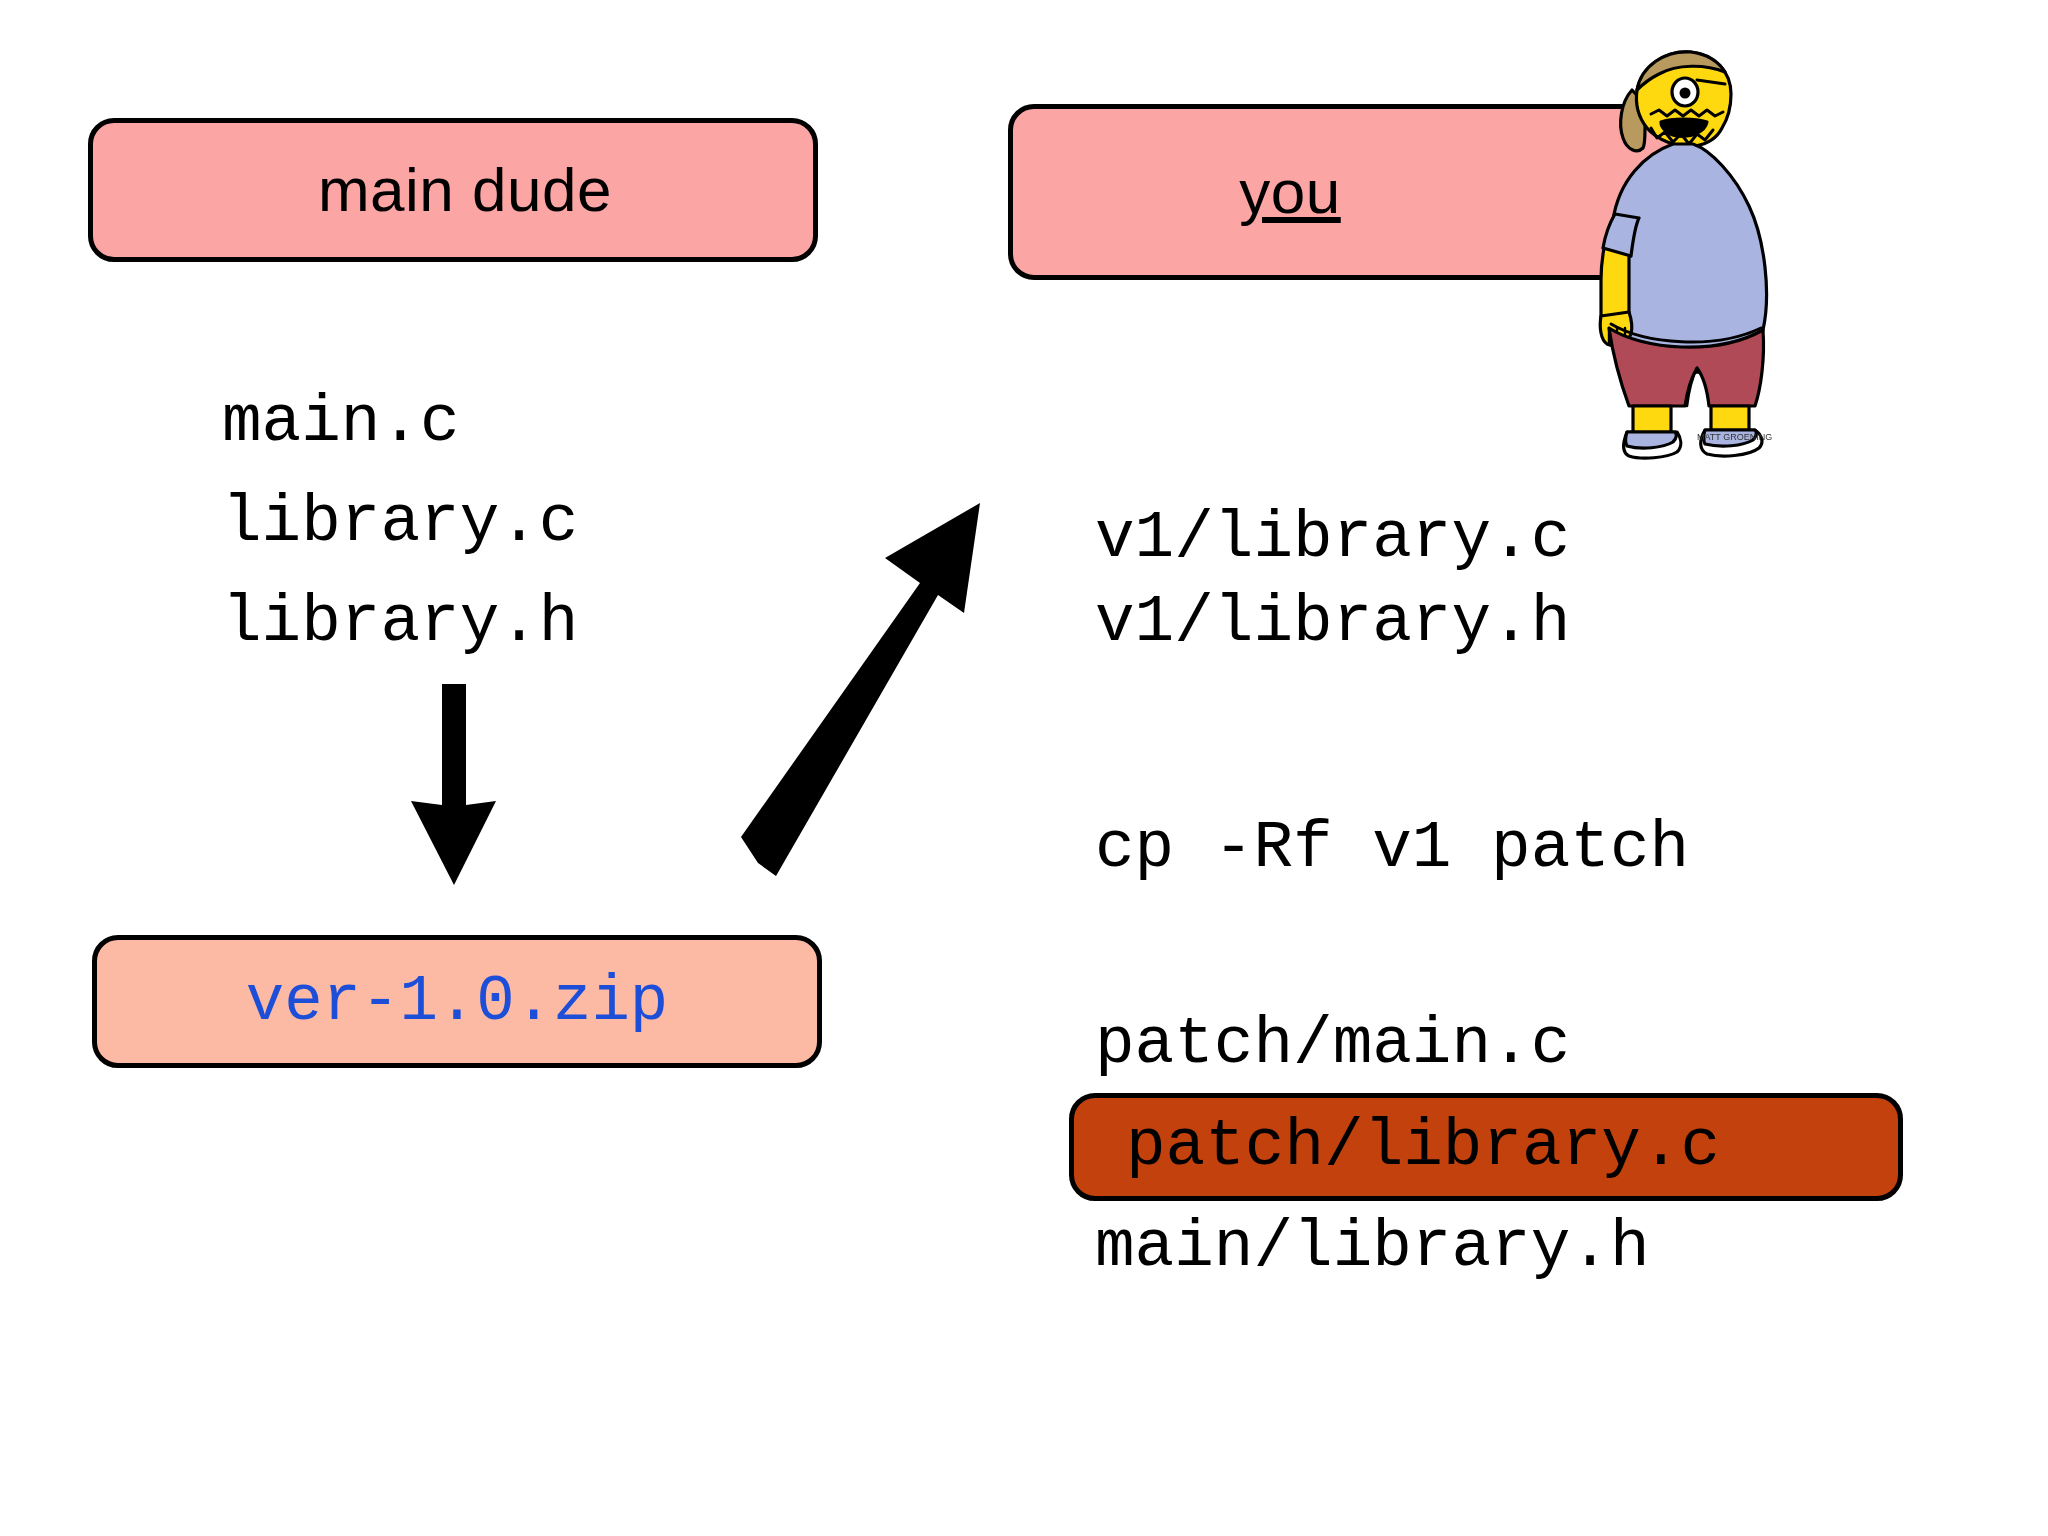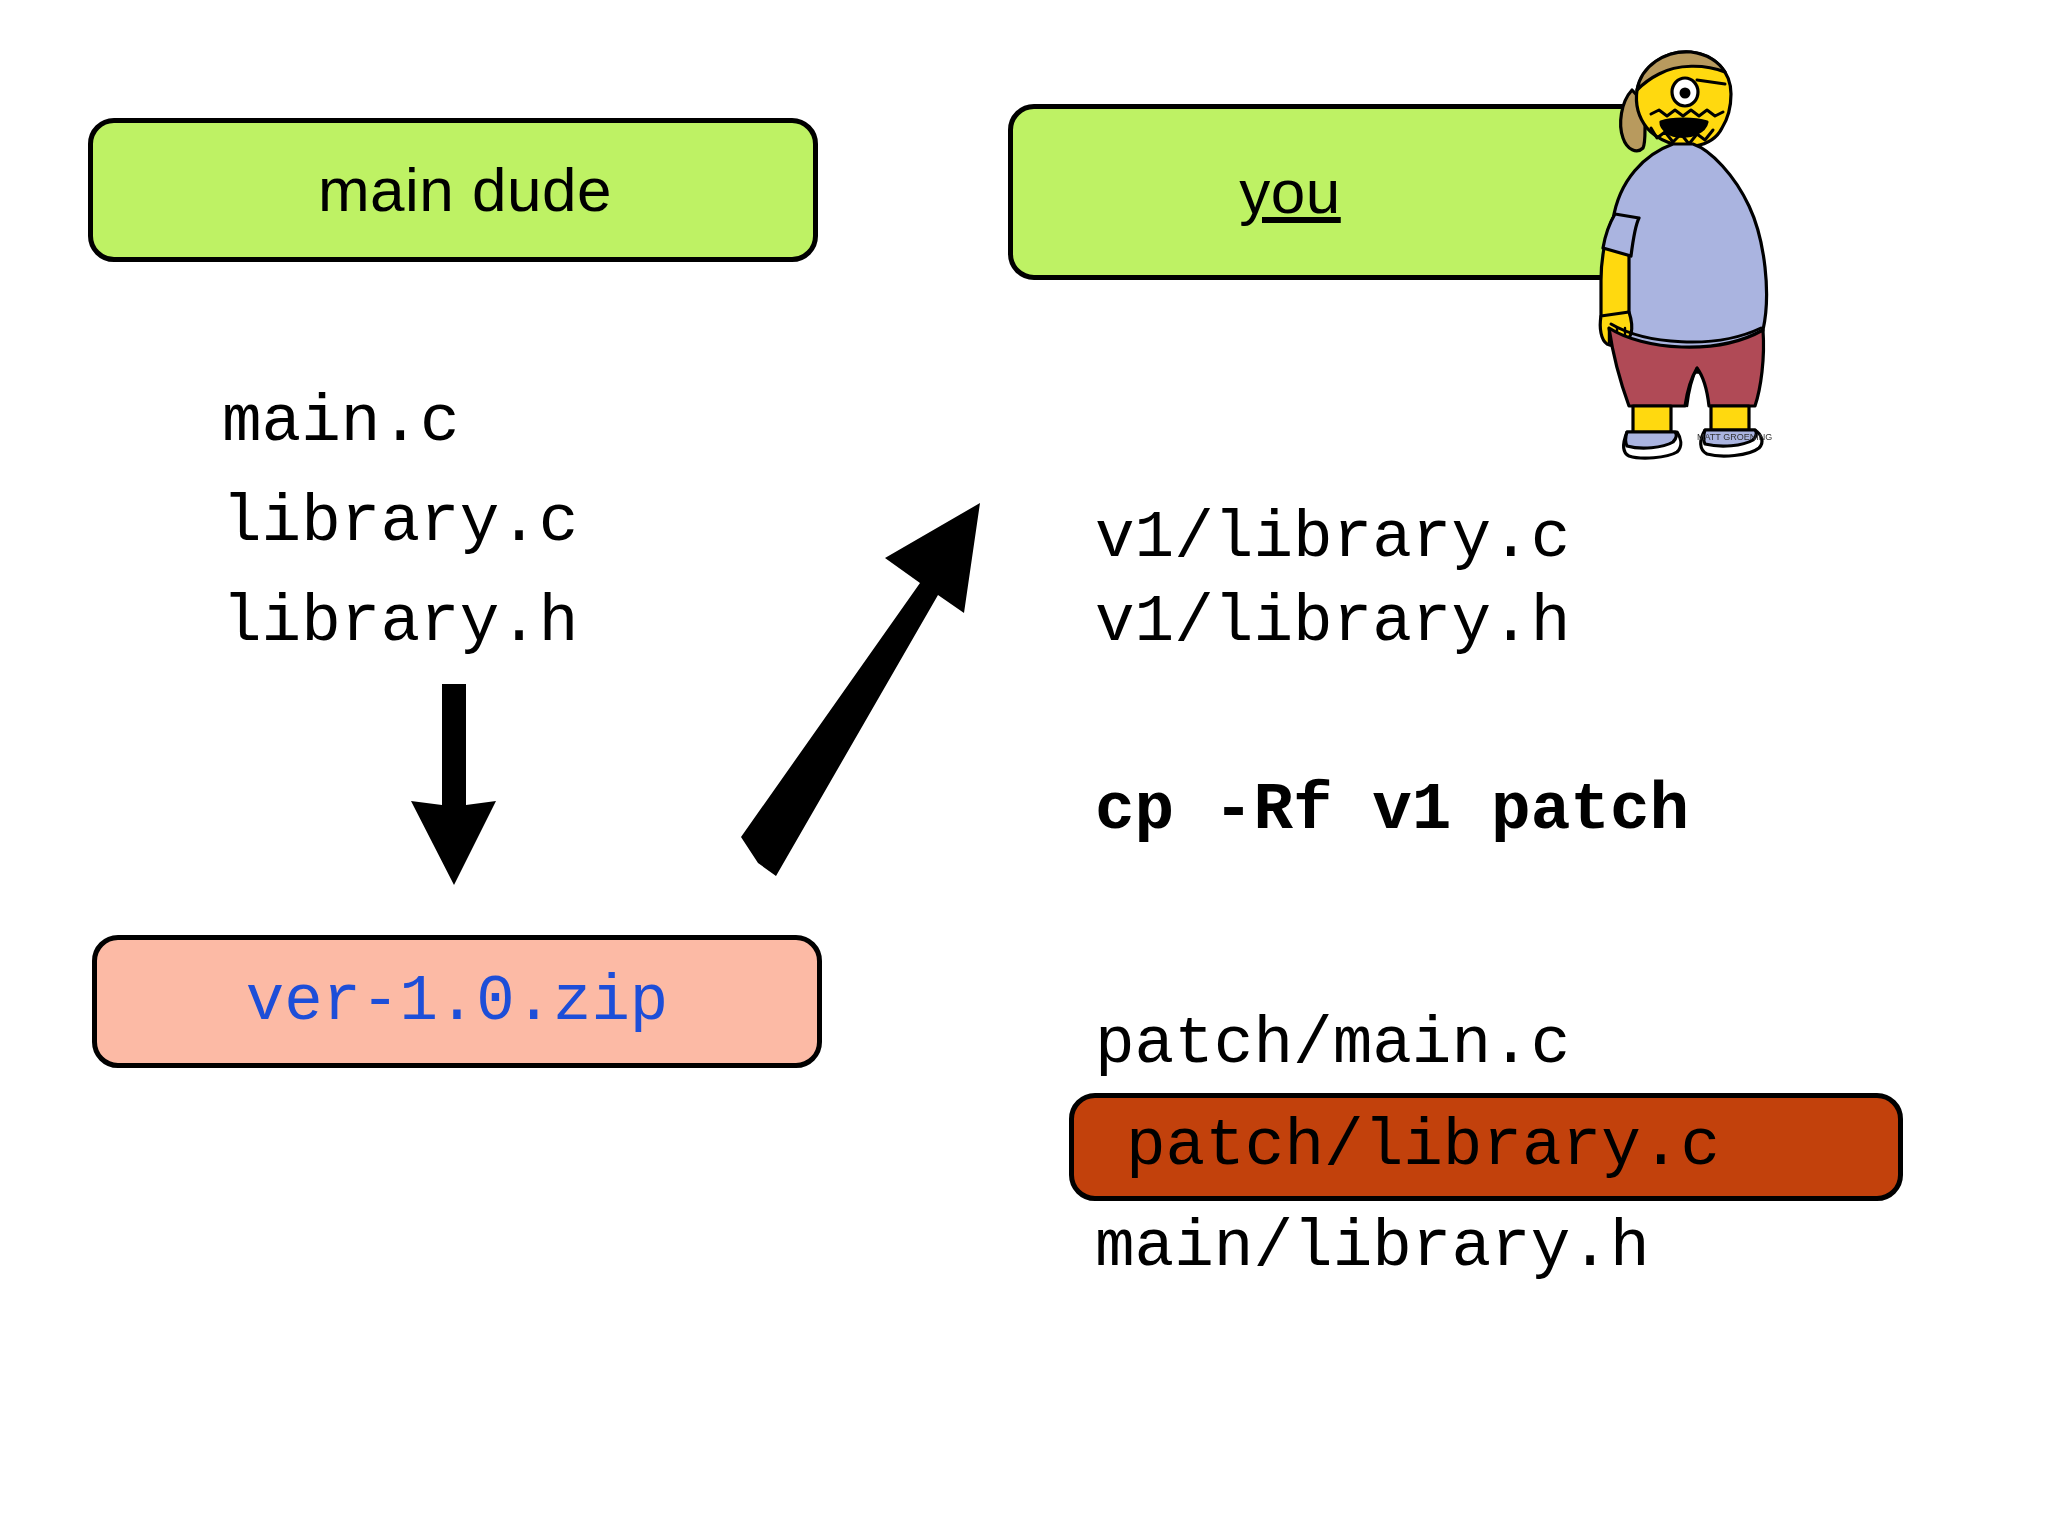--- a/index.html
+++ b/index.html
@@ -19,21 +19,21 @@
   
   .box {
     position: absolute;
     box-sizing: border-box;
     border: 5px solid #000000;
     border-radius: 26px;
     display: flex;
     align-items: center;
     justify-content: center;
   }
-  .box-yellow { background: #bef264; padding-left: 24px; }
+  .box-yellow { background: #fca5a5; padding-left: 24px; }
   .box-red    { background: #fcbaa5; }
   .box-green  { background: #c2410c; margin-left: 31px; }
 
   .box-label-sans {
     font-family: "Liberation Sans", sans-serif;
     font-size: 62px;
     color: #000000;
     line-height: 1;
     letter-spacing: 0.5px;
   }
@@ -157,21 +157,21 @@
                C 180 414 176 406 170 402 Z" fill="#ffffff"></path>
       <path d="M 120 402 C 118 408 118 412 120 416 C 136 420 158 418 168 412
                C 172 408 172 404 170 402 Z" fill="#aab4e0"></path>
     </g>
     <text x="112" y="412" font-family="Liberation Sans, sans-serif" font-size="9" fill="#333333" stroke="none">MATT GROENING</text>
   </svg>
 
   <div class="code-line" style="left:1095px; top:506px;">v1/library.c</div>
   <div class="code-line" style="left:1095px; top:590px;">v1/library.h</div>
 
-  <div class="code-line" style="left:1095px; top:778px;font-weight:bold;">cp -Rf v1 patch</div>
+  <div class="code-line" style="left:1095px; top:816px;">cp -Rf v1 patch</div>
 
   <div class="code-line" style="left:1095px; top:1012px;">patch/main.c</div>
 
   <div class="box box-green" style="left:1038px; top:1093px; width:834px; height:108px; justify-content:flex-start;">
     <span class="code-line" style="position:static; margin-left:52px;">patch/library.c</span>
   </div>
 
   <div class="code-line" style="left:1095px; top:1215px;">main/library.h</div>
 
 </div>

